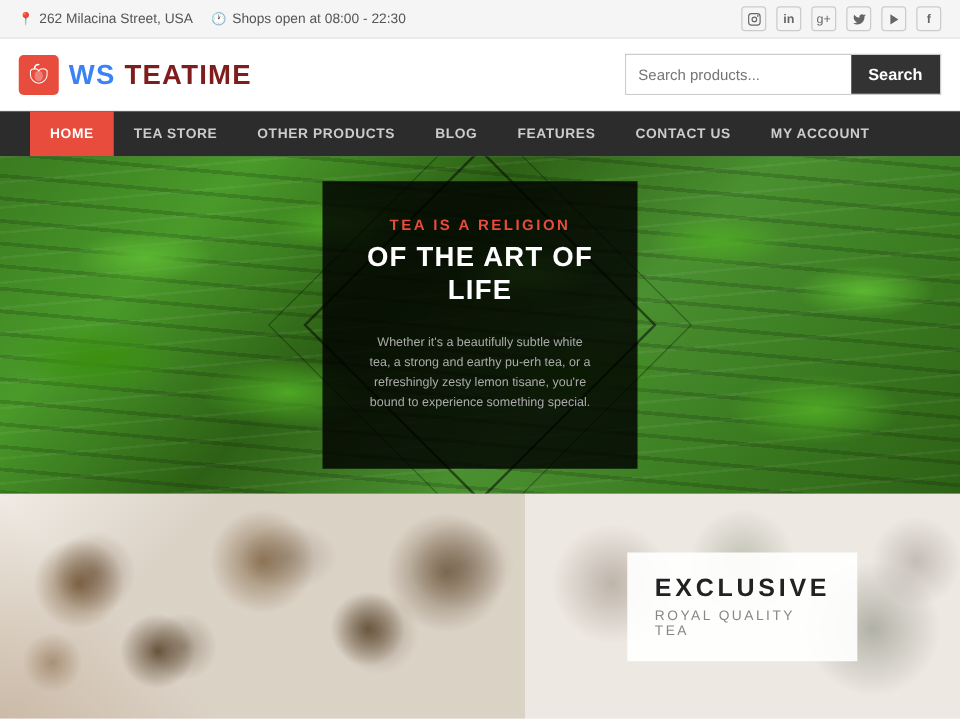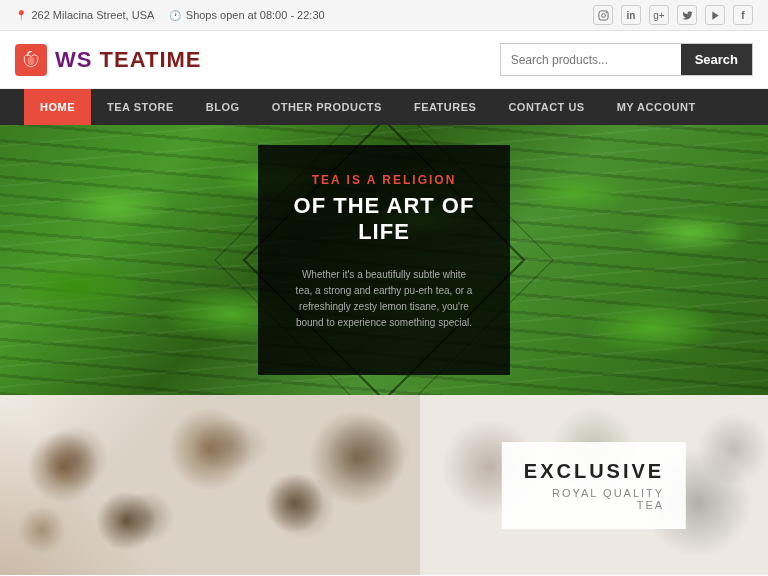--- a/index.html
+++ b/index.html
@@ -69,21 +69,21 @@
       align-items: center;
       justify-content: center;
     }
     .logo-icon svg { width: 20px; height: 20px; }
     .logo-text {
       font-size: 22px;
       font-weight: bold;
       color: #333;
       letter-spacing: 1px;
     }
-    .logo-text span { color: #701a75; }
+    .logo-text span { color: #3b82f6; }
     .search-bar {
       display: flex;
       align-items: center;
       border: 1px solid #ccc;
     }
     .search-input {
       border: none;
       outline: none;
       padding: 8px 10px;
       font-size: 12px;
@@ -308,21 +308,21 @@
         radial-gradient(ellipse 70px 70px at 50% 30%, rgba(60,80,40,0.25) 0%, transparent 60%),
         radial-gradient(ellipse 90px 90px at 80% 60%, rgba(40,50,30,0.3) 0%, transparent 60%),
         radial-gradient(ellipse 60px 60px at 90% 30%, rgba(70,60,50,0.25) 0%, transparent 60%);
       background-color: #ede8e2;
     }
 
     .exclusive-card {
       position: absolute;
       background: rgba(255,255,255,0.92);
       padding: 18px 22px;
-      text-align: right;
+      text-align: left;
       z-index: 5;
       left: 50%;
       transform: translateX(-50%);
     }
     .exclusive-title {
       font-size: 20px;
       font-weight: 900;
       color: #222;
       letter-spacing: 3px;
       text-transform: uppercase;
@@ -394,22 +394,22 @@
   </div>
   <div class="search-bar">
     <input type="text" class="search-input" placeholder="Search products..." style="">
     <button class="search-btn">Search</button>
   </div>
 </div>
 
 <nav class="nav">
   <div class="nav-item active">HOME</div>
   <div class="nav-item">TEA STORE</div>
+  <div class="nav-item">OTHER PRODUCTS</div>
   <div class="nav-item">BLOG</div>
-  <div class="nav-item">OTHER PRODUCTS</div>
   <div class="nav-item">FEATURES</div>
   <div class="nav-item">CONTACT US</div>
   <div class="nav-item">MY ACCOUNT</div>
 </nav>
 
 <div class="hero">
   <div class="hero-bg"></div>
   <div class="hero-overlay">
     <div class="diamond-deco2"></div>
     <div class="diamond-deco"></div>

